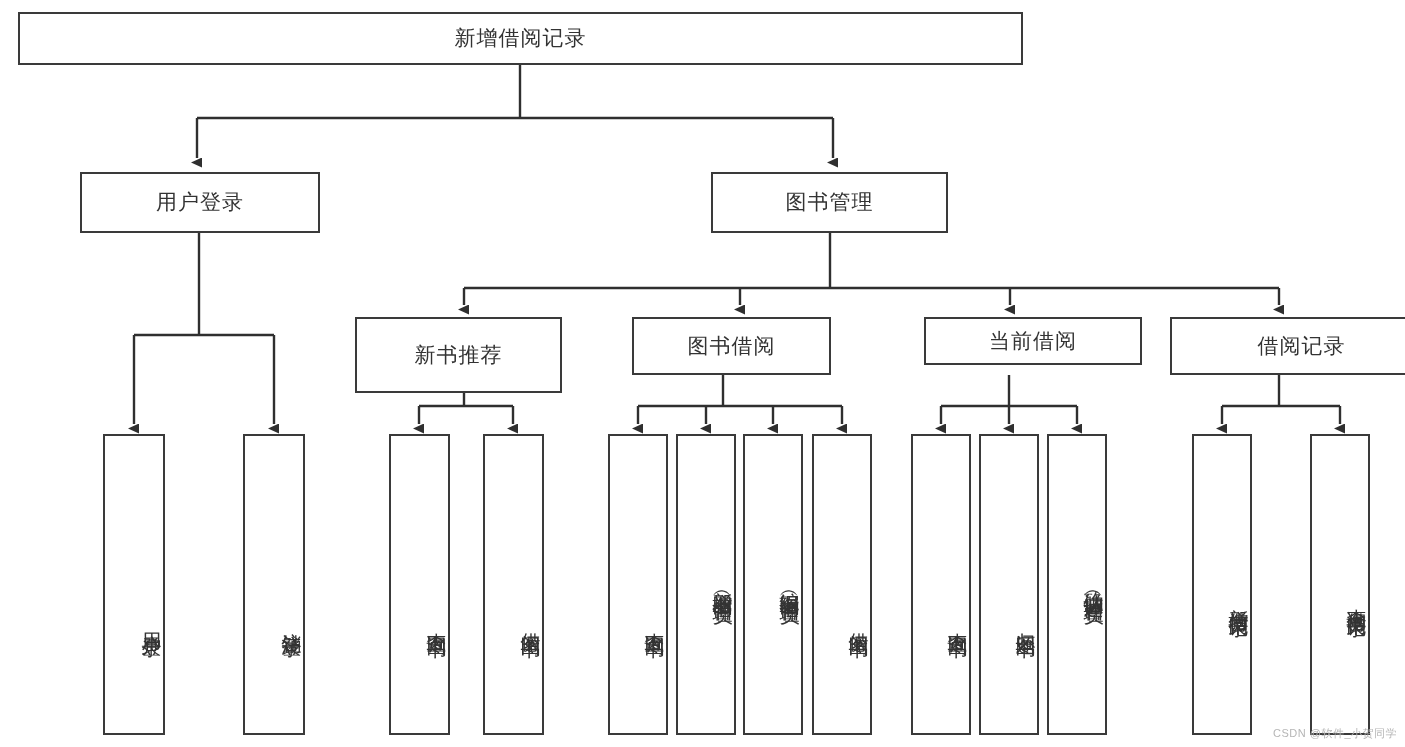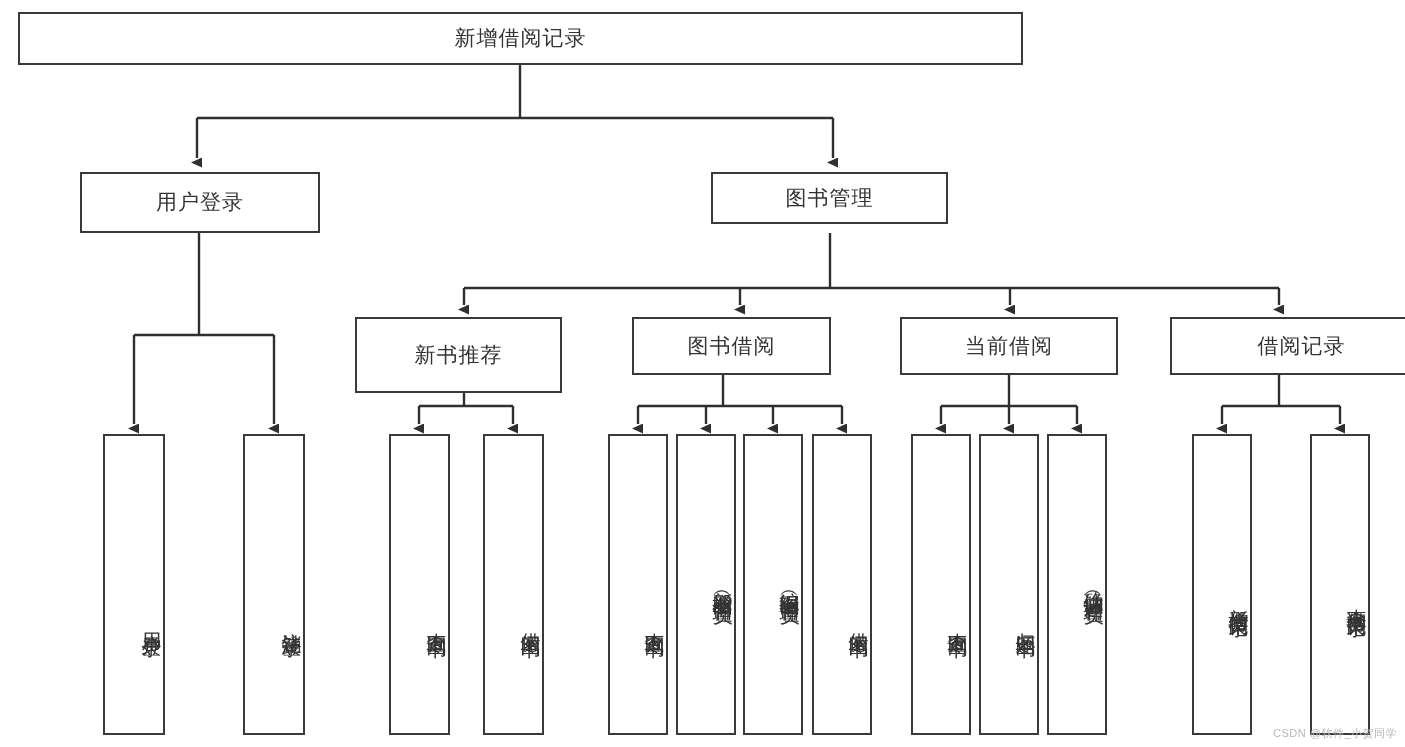--- a/index.html
+++ b/index.html
@@ -122,31 +122,31 @@
     </g>
   </svg>
 
   <div class="node horiz" style="left:18px; top:12px; width:1005px; height:53px;">
     <span class="lbl">新增借阅记录</span>
   </div>
 
   <div class="node horiz" style="left:80px; top:172px; width:240px; height:61px;">
     <span class="lbl">用户登录</span>
   </div>
-  <div class="node horiz" style="left:711px; top:172px; width:237px; height:52px;">
+  <div class="node horiz" style="left:711px; top:172px; width:237px; height:61px;">
     <span class="lbl">图书管理</span>
   </div>
 
   <div class="node horiz" style="left:355px; top:317px; width:207px; height:76px;">
     <span class="lbl">新书推荐</span>
   </div>
   <div class="node horiz" style="left:632px; top:317px; width:199px; height:58px;">
     <span class="lbl">图书借阅</span>
   </div>
-  <div class="node horiz" style="left:900px; top:317px; width:218px; height:58px;">
+  <div class="node horiz" style="left:924px; top:317px; width:218px; height:48px;">
     <span class="lbl">当前借阅</span>
   </div>
   <div class="node horiz" style="left:1170px; top:317px; width:263px; height:58px;">
     <span class="lbl">借阅记录</span>
   </div>
 
   <div class="node vert" style="left:103px; top:434px; width:62px; height:301px; padding-top:78px;">
     <span class="lbl">用户登录</span>
   </div>
   <div class="node vert" style="left:243px; top:434px; width:62px; height:301px; padding-top:78px;">

